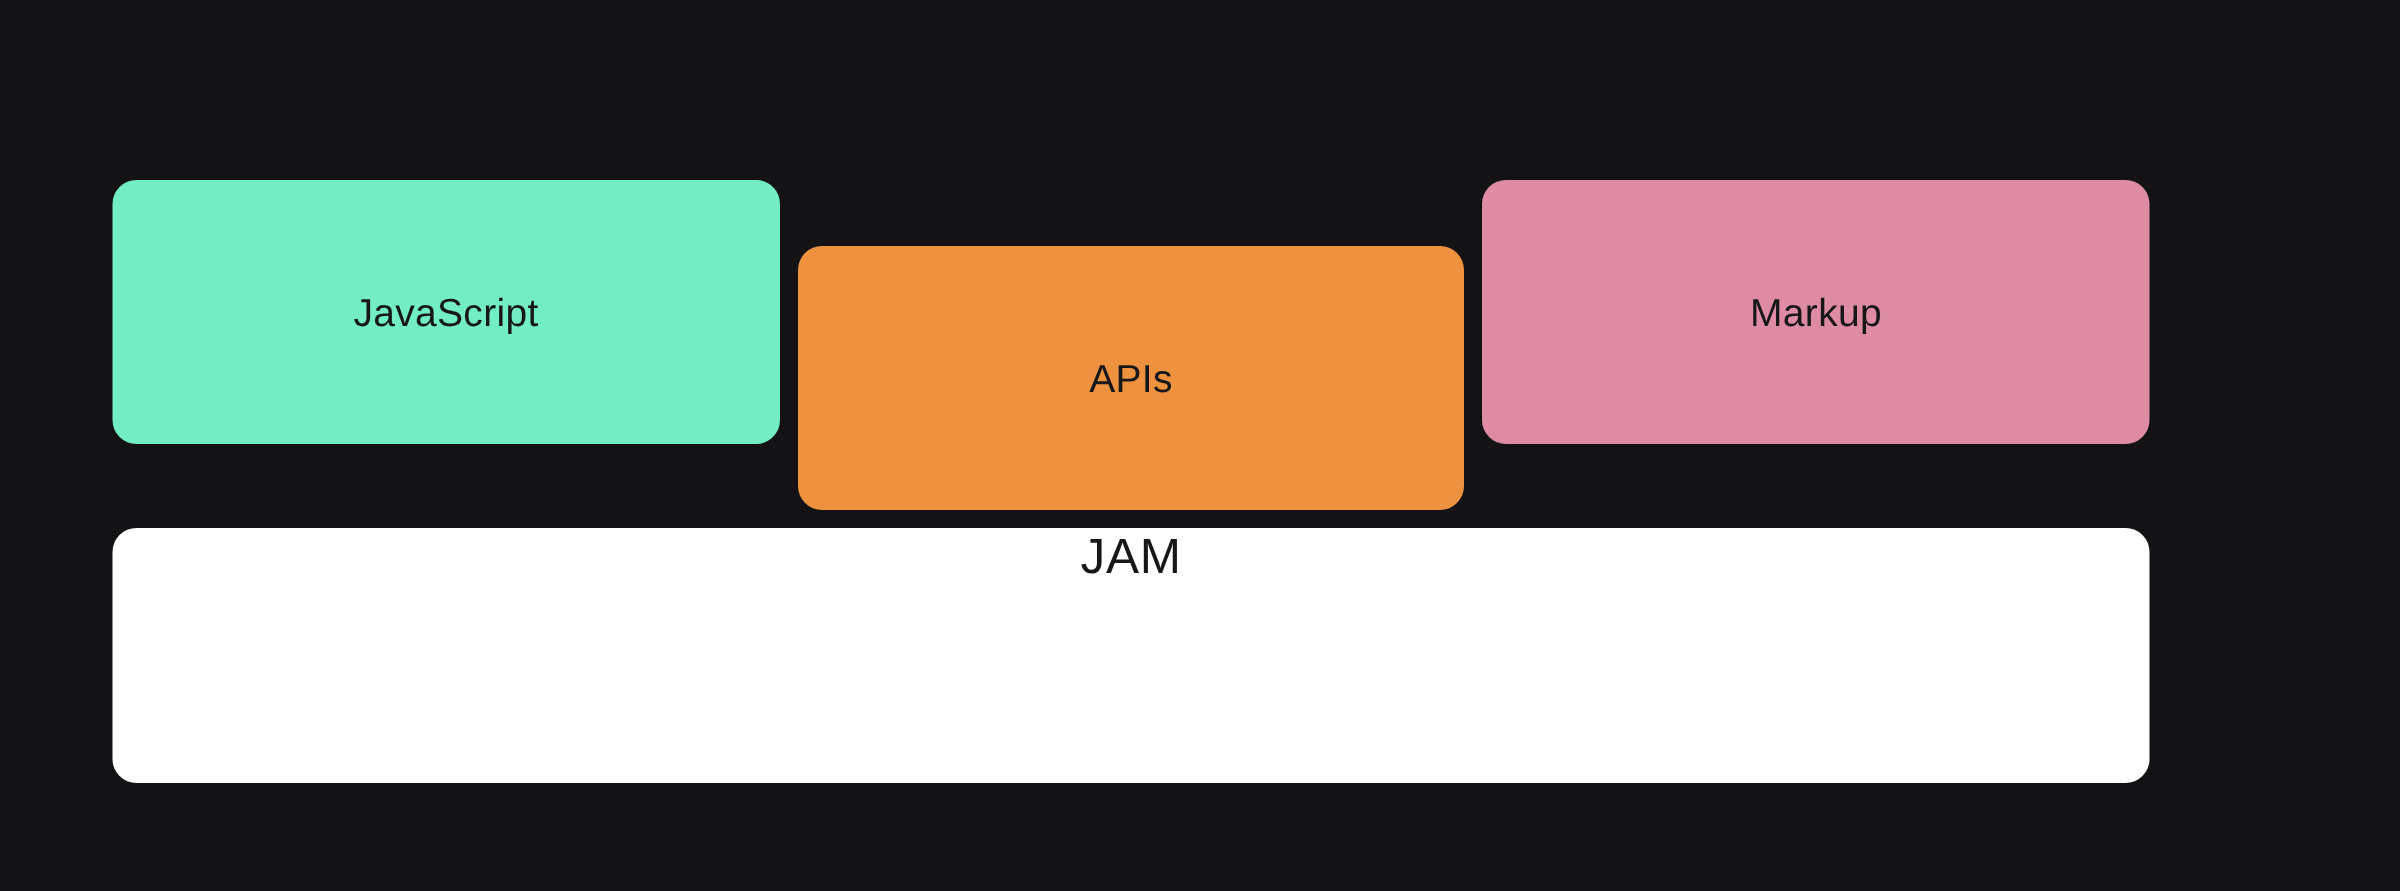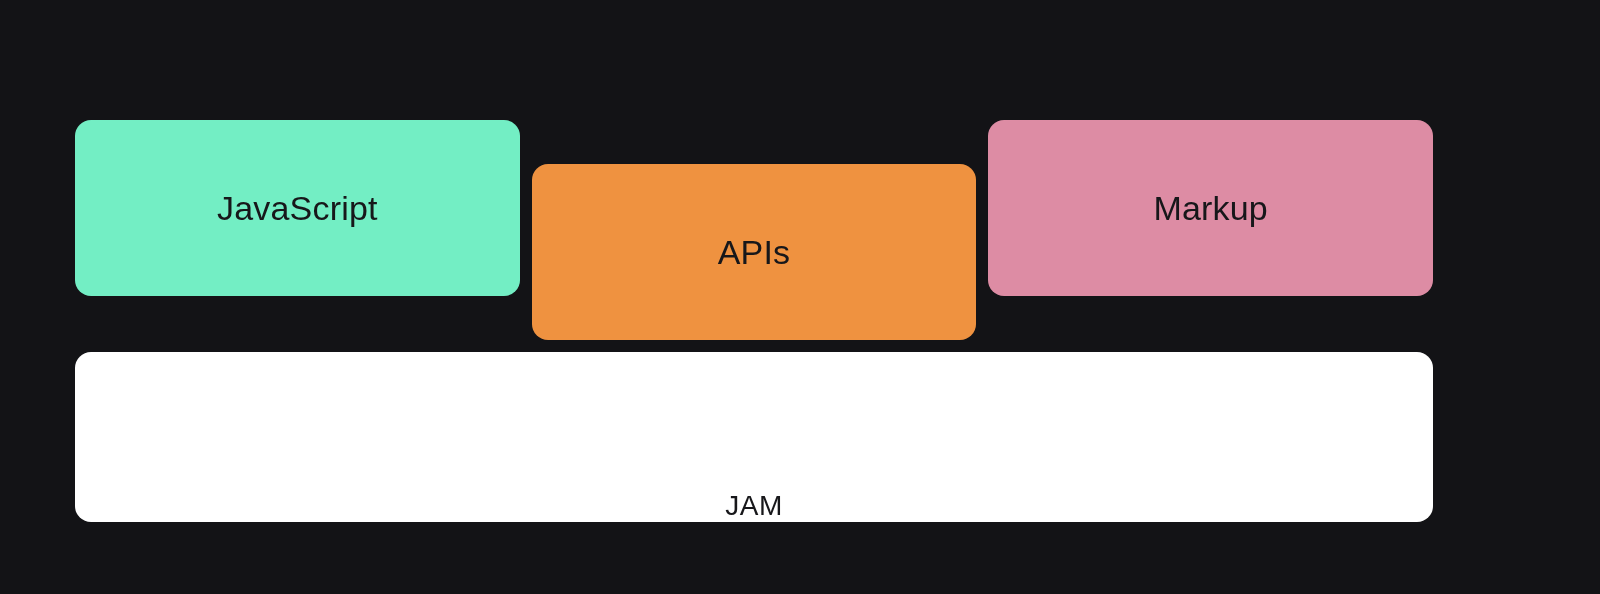--- a/index.html
+++ b/index.html
@@ -31,32 +31,32 @@
     display: flex;
     gap: 12px;
   }
   .layer {
     flex: 1 1 0;
     height: 176px;
     border-radius: 16px;
     display: flex;
     align-items: center;
     justify-content: center;
-    font-size: 34px;
+    font-size: 26px;
     font-weight: 400;
     color: #17171a;
     letter-spacing: 0.2px;
   }
   .base {
     height: 170px;
     border-radius: 16px;
     display: flex;
-    align-items: flex-end;
+    align-items: flex-start;
     justify-content: center;
-    font-size: 28px;
+    font-size: 33px;
     font-weight: 400;
     color: #17171a;
     letter-spacing: 0.5px;
   }
 </style>
 </head>
 <body style="background: rgb(19, 19, 22);">
 
 <div class="canvas">
   <div class="stack">

